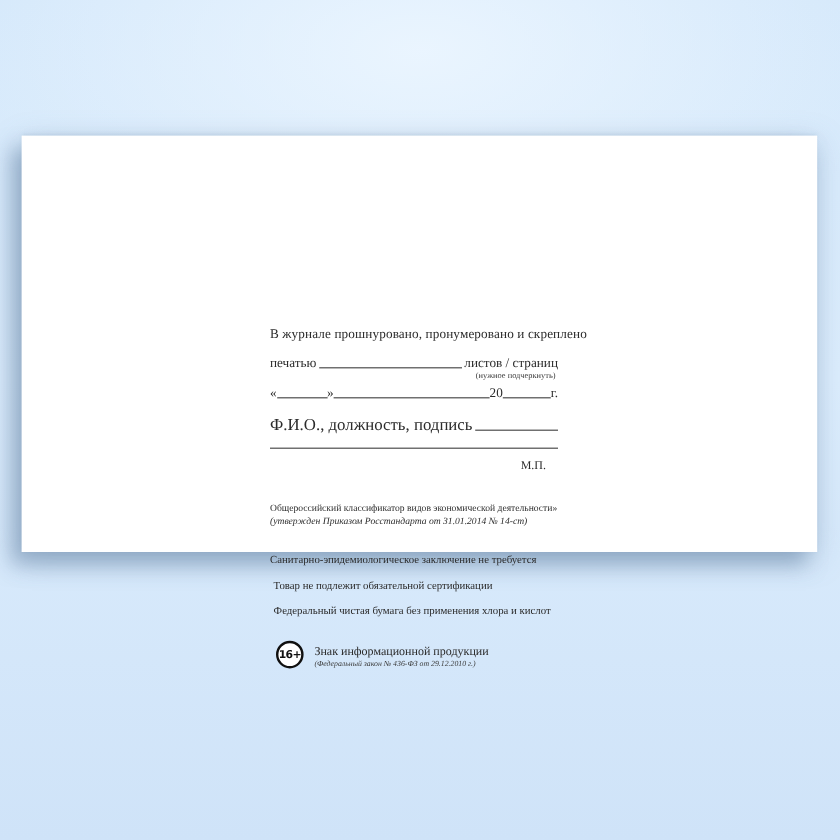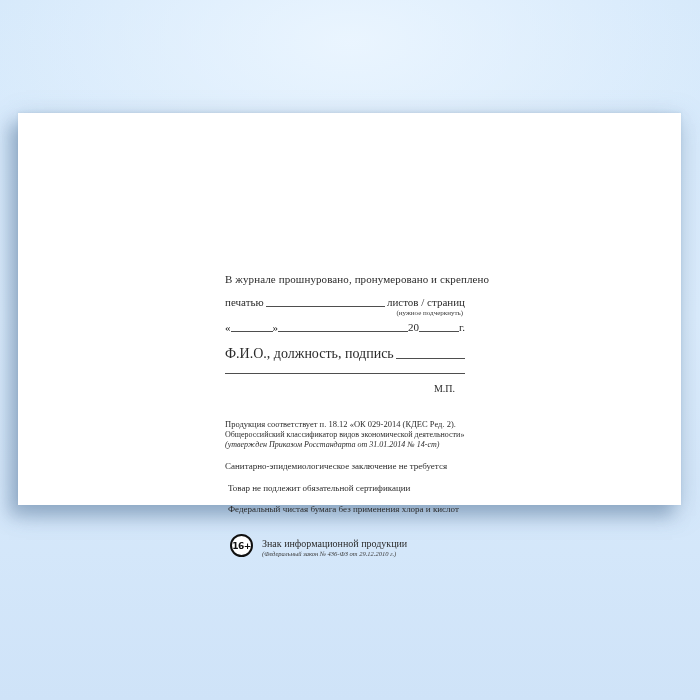--- a/index.html
+++ b/index.html
@@ -14,21 +14,21 @@
     position: relative;
     background:
       radial-gradient(ellipse 620px 320px at 50% 6%, rgba(236,246,255,0.9) 0%, rgba(236,246,255,0) 60%),
       linear-gradient(180deg, #d6e9fb 0%, #dcedfd 45%, #cfe3f8 100%);
   }
   .sheet {
     position: absolute;
     left: 18px;
     top: 113px;
     width: 663px;
-    height: 392px;
+    height: 347px;
     background: #ffffff;
     box-shadow:
       -9px 11px 16px rgba(104, 134, 167, 0.50),
       0 6px 24px rgba(104, 134, 167, 0.35),
       0 -1px 3px rgba(104, 134, 167, 0.15);
   }
   .content {
     position: absolute;
     left: 207px;
     top: 0;
@@ -125,21 +125,20 @@
       <span class="blank gap-l"></span>
     </div>
 
     <div class="row flexrow" id="r-line">
       <span class="blank"></span>
     </div>
 
     <div class="row" id="r-mp">М.П.</div>
 
     <div class="row" id="r-cert">
-      <div class="cert-l1">Продукция соответствует п. 18.12 «ОК 029-2014 (КДЕС Ред. 2).</div>
       <div class="cert-l2">Общероссийский классификатор видов экономической деятельности»</div>
       <div class="cert-l3">(утвержден Приказом Росстандарта от 31.01.2014 № 14-ст)</div>
     </div>
 
     <div class="row" id="r-san">Санитарно-эпидемиологическое заключение не требуется</div>
 
     <div class="row" id="r-tov">Товар не подлежит обязательной сертификации</div>
 
     <div class="row" id="r-eco">Федеральный чистая бумага без применения хлора и кислот</div>
 

